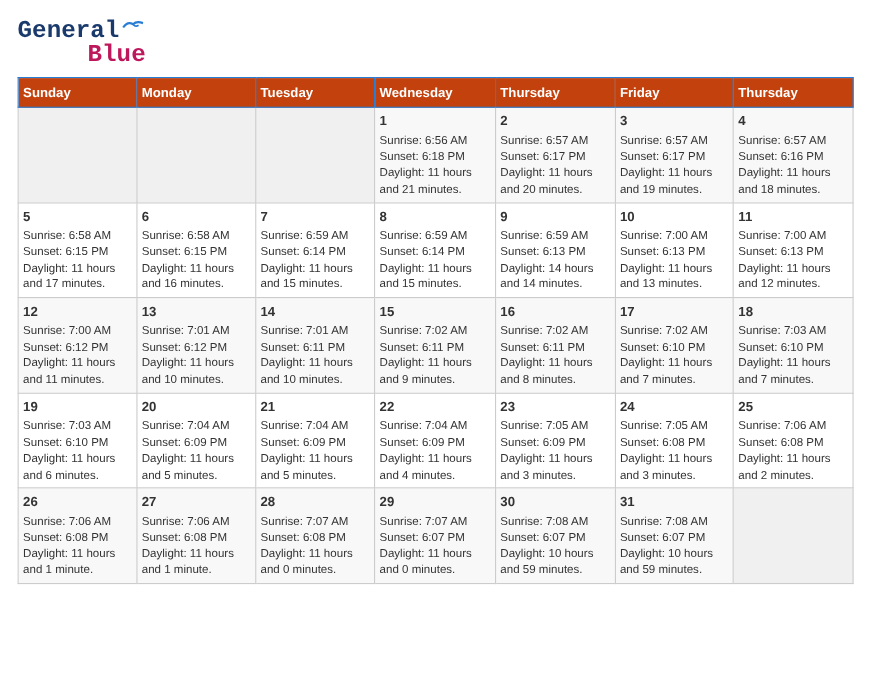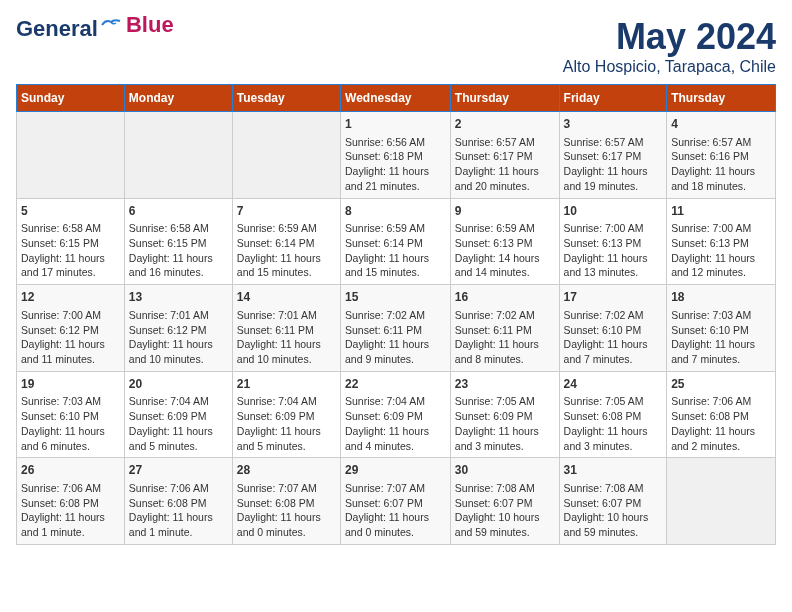--- a/index.html
+++ b/index.html
@@ -11,22 +11,23 @@
       padding: 16px;
     }
     .header-section {
       display: flex;
       justify-content: space-between;
       align-items: flex-start;
       margin-bottom: 8px;
     }
     .logo {
       display: flex;
-      flex-direction: row;
-      align-items: flex-start;
+      flex-direction: column;
+      align-items: flex-end;
+      font-family: Liberation Mono, monospace;
     }
     .title-section {
       text-align: right;
     }
     .calendar-title {
       font-size: 36px;
       font-weight: bold;
       color: #1a3a6b;
     }
     .calendar-subtitle {
@@ -82,24 +83,20 @@
       <span style="font-size:22px; font-weight:bold; color:#1a3a6b;">General</span>
       <svg width="22" height="16" viewBox="0 0 22 16" style="margin-left:2px; margin-top:-8px;">
         <path d="M2,8 Q6,2 11,5 Q14,2 20,4" stroke="#2a7dd4" stroke-width="2" fill="none"></path>
         <path d="M11,5 Q13,8 16,6" stroke="#2a7dd4" stroke-width="1.5" fill="none"></path>
       </svg>
     </div>
     <div style="display:flex; align-items:center; margin-top:-4px; margin-left:4px;">
       <span style="font-size:22px; font-weight:bold; color:#be185d;">Blue</span>
     </div>
   </div>
-  <div class="title-section">
-    <div class="calendar-title">May 2024</div>
-    <div class="calendar-subtitle">Alto Hospicio, Tarapaca, Chile</div>
-  </div>
 </div>
 
 <table>
   <thead>
     <tr>
     <th>Sunday</th>
         <th>Monday</th>
         <th>Tuesday</th>
         <th>Wednesday</th>
         <th>Thursday</th>

